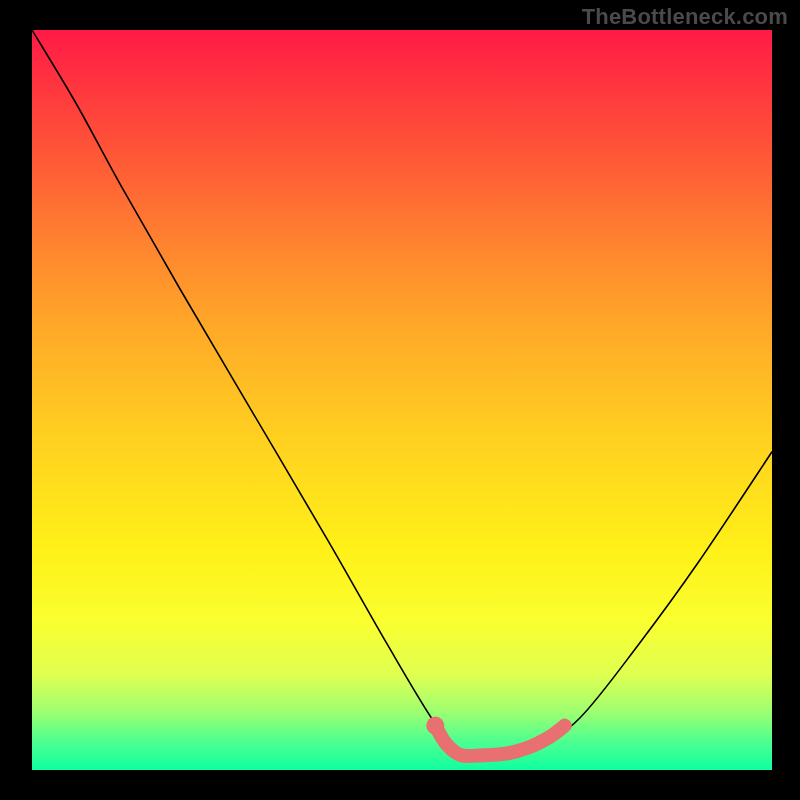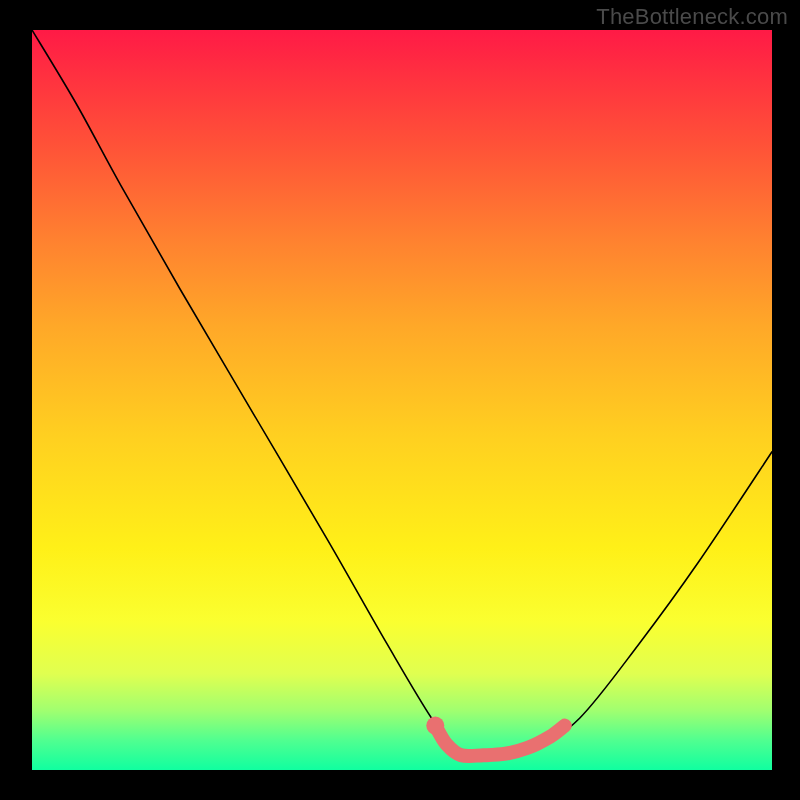--- a/index.html
+++ b/index.html
@@ -10,21 +10,21 @@
     position: relative;
     overflow: hidden;
     font-family: Arial, sans-serif;
   }
   .watermark {
     position: absolute;
     top: 4px;
     right: 12px;
     color: #4a4a4a;
     font-size: 22px;
-    font-weight: 400;
+    font-weight: 700;
     z-index: 10;
     letter-spacing: 0.2px;
   }
   .plot-area {
     position: absolute;
     left: 32px;
     top: 30px;
     width: 740px;
     height: 740px;
     background: linear-gradient(to bottom,

